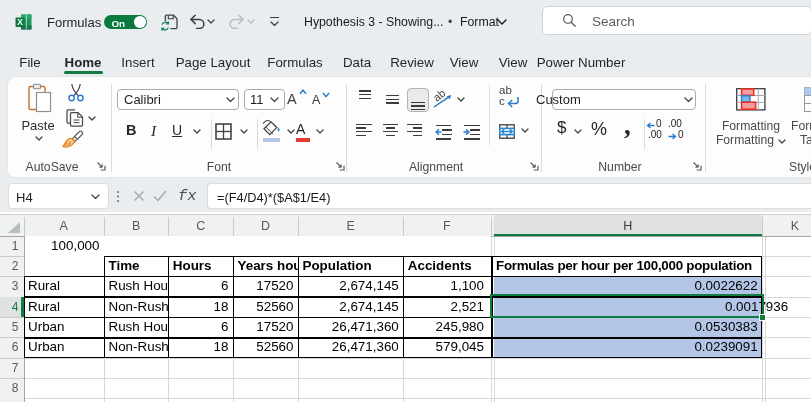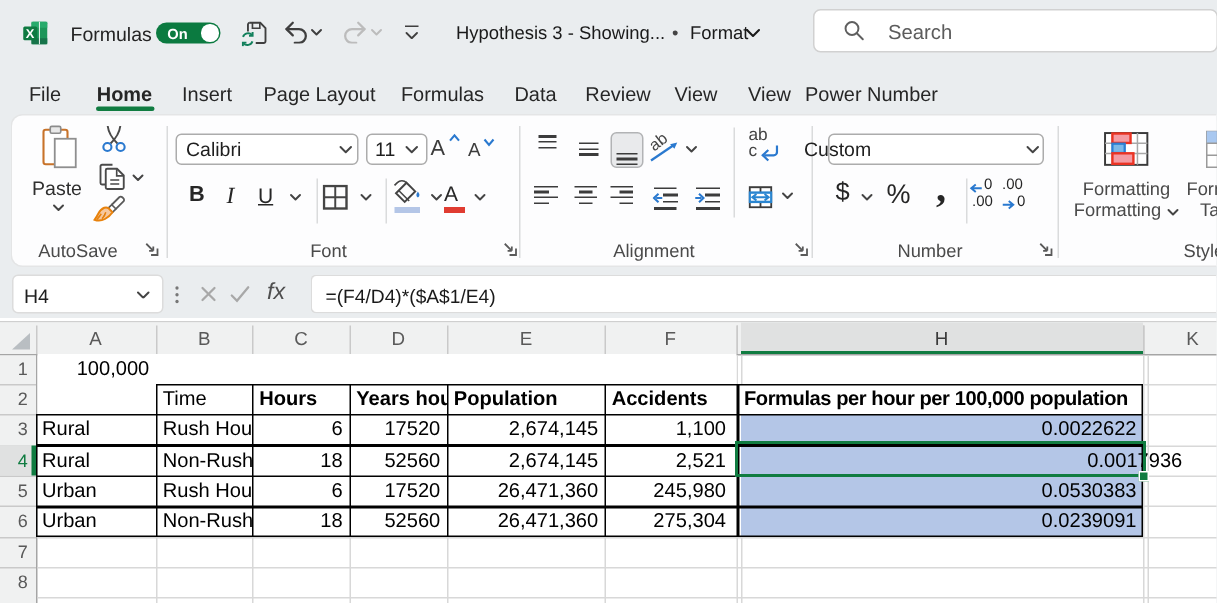--- a/index.html
+++ b/index.html
@@ -283,21 +283,21 @@
     <circle cx="2" cy="2" r="1.1" fill="#777"></circle>
     <circle cx="2" cy="6.5" r="1.1" fill="#777"></circle>
     <circle cx="2" cy="11" r="1.1" fill="#777"></circle>
   </svg>
 <svg class="abs" style="left:133px;top:190px" width="12" height="12" viewBox="0 0 12 12">
     <path d="M2 2 L10 10 M10 2 L2 10" stroke="#a8a8a8" stroke-width="1.5" stroke-linecap="round"></path>
   </svg>
 <svg class="abs" style="left:153px;top:190px" width="14" height="12" viewBox="0 0 14 12">
     <path d="M1.5 7 L5 10.5 L12.5 1.5" stroke="#a8a8a8" stroke-width="1.5" fill="none" stroke-linecap="round"></path>
   </svg>
-<div style="position:absolute;left:178px;top:186px;font-size:15.5px;color:#4f4f4f;font-weight:400;white-space:nowrap;"><span style="font-family:Liberation Sans, sans-serif;font-style:italic">fx</span></div>
+<div style="position:absolute;left:178px;top:186px;font-size:15.5px;color:#4f4f4f;font-weight:400;white-space:nowrap;"><span style="font-family:Liberation Mono, monospace;font-style:italic">fx</span></div>
 <div style="position:absolute;left:207px;top:183px;width:604px;height:26px;background:#fff;border:1px solid #dcdcdc;border-radius:4px 0 0 4px;border-right:none"></div>
 <div style="position:absolute;left:217px;top:189.5px;font-size:12.8px;color:#1a1a1a;font-weight:400;white-space:nowrap;">=(F4/D4)*($A$1/E4)</div>
 <div style="position:absolute;left:0px;top:212px;width:811px;height:190px;background:#fff"></div>
 <div style="position:absolute;left:0px;top:213.5px;width:811px;height:1px;background:#cfcfcf"></div>
 <div style="position:absolute;left:0px;top:215px;width:811px;height:20.5px;background:#f0f1f1"></div>
 <div class="abs" style="left:8px;top:222px;width:0;height:0;border-left:12px solid transparent;border-bottom:11px solid #b9bec2"></div>
 <div style="position:absolute;left:104px;top:217px;width:1px;height:18.5px;background:#c9c9c9"></div>
 <div style="position:absolute;left:168.3px;top:217px;width:1px;height:18.5px;background:#c9c9c9"></div>
 <div style="position:absolute;left:233px;top:217px;width:1px;height:18.5px;background:#c9c9c9"></div>
 <div style="position:absolute;left:298px;top:217px;width:1px;height:18.5px;background:#c9c9c9"></div>
@@ -365,21 +365,21 @@
 <div style="position:absolute;left:23.5px;top:356.9px;width:738.5px;height:1.4px;background:#000"></div>
 <div style="position:absolute;left:103.6px;top:255.7px;width:1.4px;height:101.90000000000003px;background:#000"></div>
 <div style="position:absolute;left:167.9px;top:255.7px;width:1.4px;height:101.90000000000003px;background:#000"></div>
 <div style="position:absolute;left:232.6px;top:255.7px;width:1.4px;height:101.90000000000003px;background:#000"></div>
 <div style="position:absolute;left:297.6px;top:255.7px;width:1.4px;height:101.90000000000003px;background:#000"></div>
 <div style="position:absolute;left:402.9px;top:255.7px;width:1.4px;height:101.90000000000003px;background:#000"></div>
 <div style="position:absolute;left:23.5px;top:276.1px;width:1.3px;height:81.5px;background:#000"></div>
 <div style="position:absolute;left:491px;top:255.7px;width:2px;height:101.90000000000003px;background:#000"></div>
 <div style="position:absolute;left:760.8px;top:255.7px;width:1.6px;height:101.90000000000003px;background:#000"></div>
 <div style="position:absolute;left:23.5px;top:235.5px;width:80.5px;height:20.349999999999994px;line-height:20.349999999999994px;font-size:13.4px;font-weight:400;color:#000;text-align:right;padding-right:4.5px;overflow:hidden;white-space:nowrap">100,000</div>
-<div style="position:absolute;left:104px;top:255.85px;width:64.30000000000001px;height:20.349999999999994px;line-height:20.349999999999994px;font-size:13.4px;font-weight:400;color:#000;text-align:left;padding-left:4.5px;overflow:hidden;white-space:nowrap">Time</div>
+<div style="position:absolute;left:104px;top:255.85px;width:64.30000000000001px;height:20.349999999999994px;line-height:20.349999999999994px;font-size:13.4px;font-weight:700;color:#000;text-align:left;padding-left:4.5px;overflow:hidden;white-space:nowrap">Time</div>
 <div style="position:absolute;left:168.3px;top:255.85px;width:64.69999999999999px;height:20.349999999999994px;line-height:20.349999999999994px;font-size:13.4px;font-weight:700;color:#000;text-align:left;padding-left:4.5px;overflow:hidden;white-space:nowrap">Hours</div>
 <div style="position:absolute;left:233px;top:255.85px;width:65px;height:20.349999999999994px;line-height:20.349999999999994px;font-size:13.4px;font-weight:700;color:#000;text-align:left;padding-left:4.5px;overflow:hidden;white-space:nowrap">Years hours</div>
 <div style="position:absolute;left:298px;top:255.85px;width:105.30000000000001px;height:20.349999999999994px;line-height:20.349999999999994px;font-size:13.4px;font-weight:700;color:#000;text-align:left;padding-left:4.5px;overflow:hidden;white-space:nowrap">Population</div>
 <div style="position:absolute;left:403.3px;top:255.85px;width:87.19999999999999px;height:20.349999999999994px;line-height:20.349999999999994px;font-size:13.4px;font-weight:700;color:#000;text-align:left;padding-left:4.5px;overflow:hidden;white-space:nowrap">Accidents</div>
 <div style="position:absolute;left:493.5px;top:255.85px;width:268.5px;height:20.349999999999994px;line-height:20.349999999999994px;font-size:13.4px;font-weight:700;color:#000;text-align:left;padding-left:2.5px;overflow:hidden;white-space:nowrap"><span style="letter-spacing:-0.28px">Formulas per hour per 100,000 population</span></div>
 <div style="position:absolute;left:23.5px;top:276.2px;width:80.5px;height:20.350000000000023px;line-height:20.350000000000023px;font-size:13.4px;font-weight:400;color:#000;text-align:left;padding-left:4.5px;overflow:hidden;white-space:nowrap">Rural</div>
 <div style="position:absolute;left:104px;top:276.2px;width:64.30000000000001px;height:20.350000000000023px;line-height:20.350000000000023px;font-size:13.4px;font-weight:400;color:#000;text-align:left;padding-left:4.5px;overflow:hidden;white-space:nowrap">Rush Hour</div>
 <div style="position:absolute;left:168.3px;top:276.2px;width:64.69999999999999px;height:20.350000000000023px;line-height:20.350000000000023px;font-size:13.4px;font-weight:400;color:#000;text-align:right;padding-right:4.5px;overflow:hidden;white-space:nowrap">6</div>
 <div style="position:absolute;left:233px;top:276.2px;width:65px;height:20.350000000000023px;line-height:20.350000000000023px;font-size:13.4px;font-weight:400;color:#000;text-align:right;padding-right:4.5px;overflow:hidden;white-space:nowrap">17520</div>
 <div style="position:absolute;left:298px;top:276.2px;width:105.30000000000001px;height:20.350000000000023px;line-height:20.350000000000023px;font-size:13.4px;font-weight:400;color:#000;text-align:right;padding-right:4.5px;overflow:hidden;white-space:nowrap">2,674,145</div>
@@ -397,15 +397,15 @@
 <div style="position:absolute;left:168.3px;top:316.9px;width:64.69999999999999px;height:20.350000000000023px;line-height:20.350000000000023px;font-size:13.4px;font-weight:400;color:#000;text-align:right;padding-right:4.5px;overflow:hidden;white-space:nowrap">6</div>
 <div style="position:absolute;left:233px;top:316.9px;width:65px;height:20.350000000000023px;line-height:20.350000000000023px;font-size:13.4px;font-weight:400;color:#000;text-align:right;padding-right:4.5px;overflow:hidden;white-space:nowrap">17520</div>
 <div style="position:absolute;left:298px;top:316.9px;width:105.30000000000001px;height:20.350000000000023px;line-height:20.350000000000023px;font-size:13.4px;font-weight:400;color:#000;text-align:right;padding-right:4.5px;overflow:hidden;white-space:nowrap">26,471,360</div>
 <div style="position:absolute;left:403.3px;top:316.9px;width:87.19999999999999px;height:20.350000000000023px;line-height:20.350000000000023px;font-size:13.4px;font-weight:400;color:#000;text-align:right;padding-right:6.5px;overflow:hidden;white-space:nowrap">245,980</div>
 <div style="position:absolute;left:493.5px;top:316.9px;width:268.5px;height:20.350000000000023px;line-height:20.350000000000023px;font-size:13.4px;font-weight:400;color:#000;text-align:right;padding-right:4.3px;overflow:hidden;white-space:nowrap">0.0530383</div>
 <div style="position:absolute;left:23.5px;top:337.25px;width:80.5px;height:20.350000000000023px;line-height:20.350000000000023px;font-size:13.4px;font-weight:400;color:#000;text-align:left;padding-left:4.5px;overflow:hidden;white-space:nowrap">Urban</div>
 <div style="position:absolute;left:104px;top:337.25px;width:64.30000000000001px;height:20.350000000000023px;line-height:20.350000000000023px;font-size:13.4px;font-weight:400;color:#000;text-align:left;padding-left:4.5px;overflow:hidden;white-space:nowrap">Non-Rush Hour</div>
 <div style="position:absolute;left:168.3px;top:337.25px;width:64.69999999999999px;height:20.350000000000023px;line-height:20.350000000000023px;font-size:13.4px;font-weight:400;color:#000;text-align:right;padding-right:4.5px;overflow:hidden;white-space:nowrap">18</div>
 <div style="position:absolute;left:233px;top:337.25px;width:65px;height:20.350000000000023px;line-height:20.350000000000023px;font-size:13.4px;font-weight:400;color:#000;text-align:right;padding-right:4.5px;overflow:hidden;white-space:nowrap">52560</div>
 <div style="position:absolute;left:298px;top:337.25px;width:105.30000000000001px;height:20.350000000000023px;line-height:20.350000000000023px;font-size:13.4px;font-weight:400;color:#000;text-align:right;padding-right:4.5px;overflow:hidden;white-space:nowrap">26,471,360</div>
-<div style="position:absolute;left:403.3px;top:337.25px;width:87.19999999999999px;height:20.350000000000023px;line-height:20.350000000000023px;font-size:13.4px;font-weight:400;color:#000;text-align:right;padding-right:6.5px;overflow:hidden;white-space:nowrap">275,304</div>
+<div style="position:absolute;left:403.3px;top:337.25px;width:87.19999999999999px;height:20.350000000000023px;line-height:20.350000000000023px;font-size:13.4px;font-weight:400;color:#000;text-align:right;padding-right:6.5px;overflow:hidden;white-space:nowrap">579,045</div>
 <div style="position:absolute;left:493.5px;top:337.25px;width:268.5px;height:20.350000000000023px;line-height:20.350000000000023px;font-size:13.4px;font-weight:400;color:#000;text-align:right;padding-right:4.3px;overflow:hidden;white-space:nowrap">0.0239091</div>
 <div style="position:absolute;left:489.5px;top:294.3px;width:274.0px;height:24.19999999999999px;border:2.2px solid #107c41;background:transparent"></div>
 <div style="position:absolute;left:758.5px;top:313.8px;width:7.5px;height:7.5px;background:#107c41;border:1.5px solid #fff"></div>
 </body></html>

